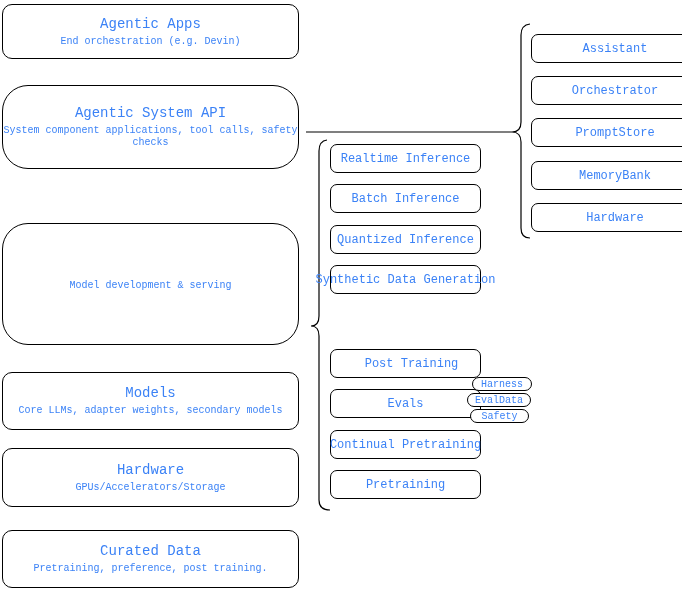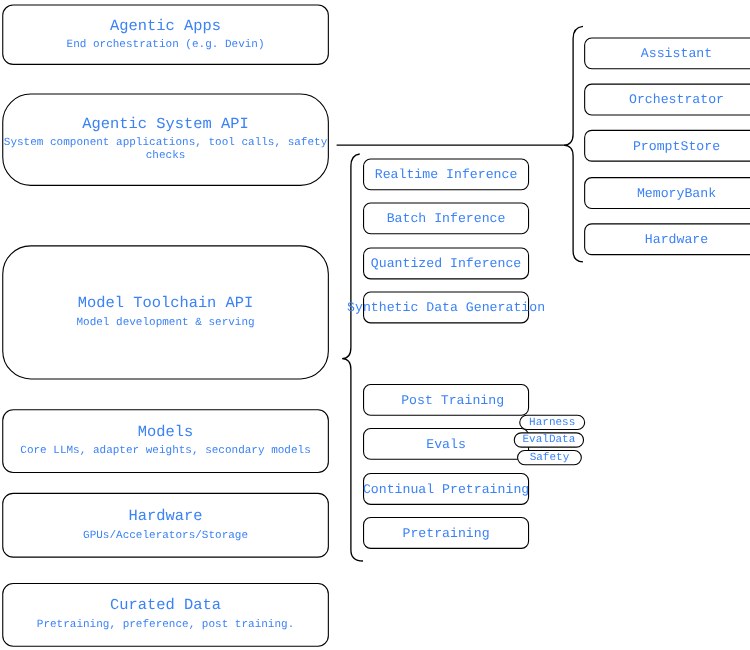--- a/index.html
+++ b/index.html
@@ -82,21 +82,20 @@
     <div class="ltitle">Agentic Apps</div>
     <div class="lsub">End orchestration (e.g. Devin)</div>
   </div>
 
   <div class="lbox r26" style="top:85px; height:84px;">
     <div class="ltitle">Agentic System API</div>
     <div class="lsub">System component applications, tool calls, safety checks</div>
   </div>
 
   <div class="lbox r26" style="top:223px; height:122px;">
-    <div class="ltitle">Model Toolchain API</div>
     <div class="lsub">Model development &amp; serving</div>
   </div>
 
   <div class="lbox r10" style="top:372px; height:58px;">
     <div class="ltitle">Models</div>
     <div class="lsub">Core LLMs, adapter weights, secondary models</div>
   </div>
 
   <div class="lbox r10" style="top:448px; height:59px;">
     <div class="ltitle">Hardware</div>

